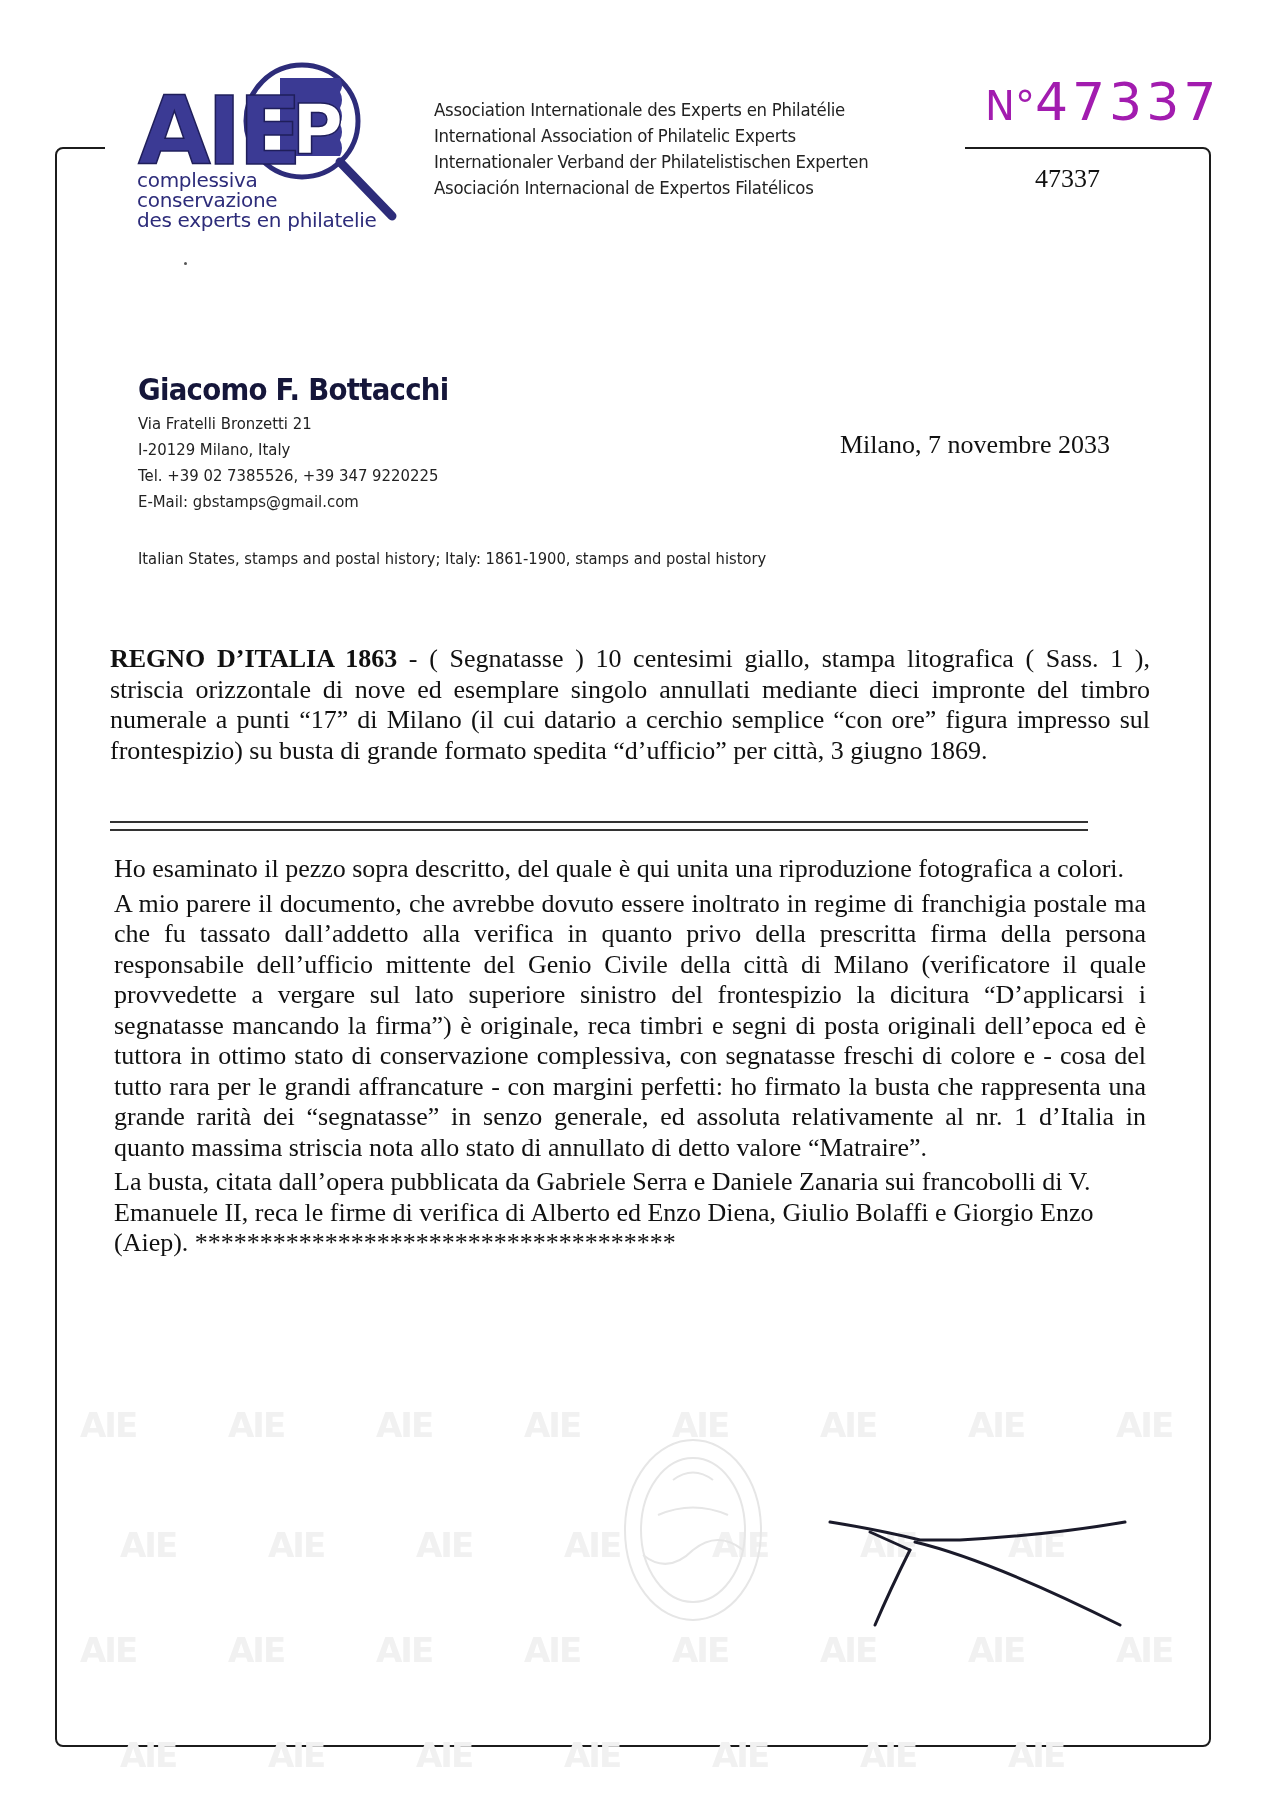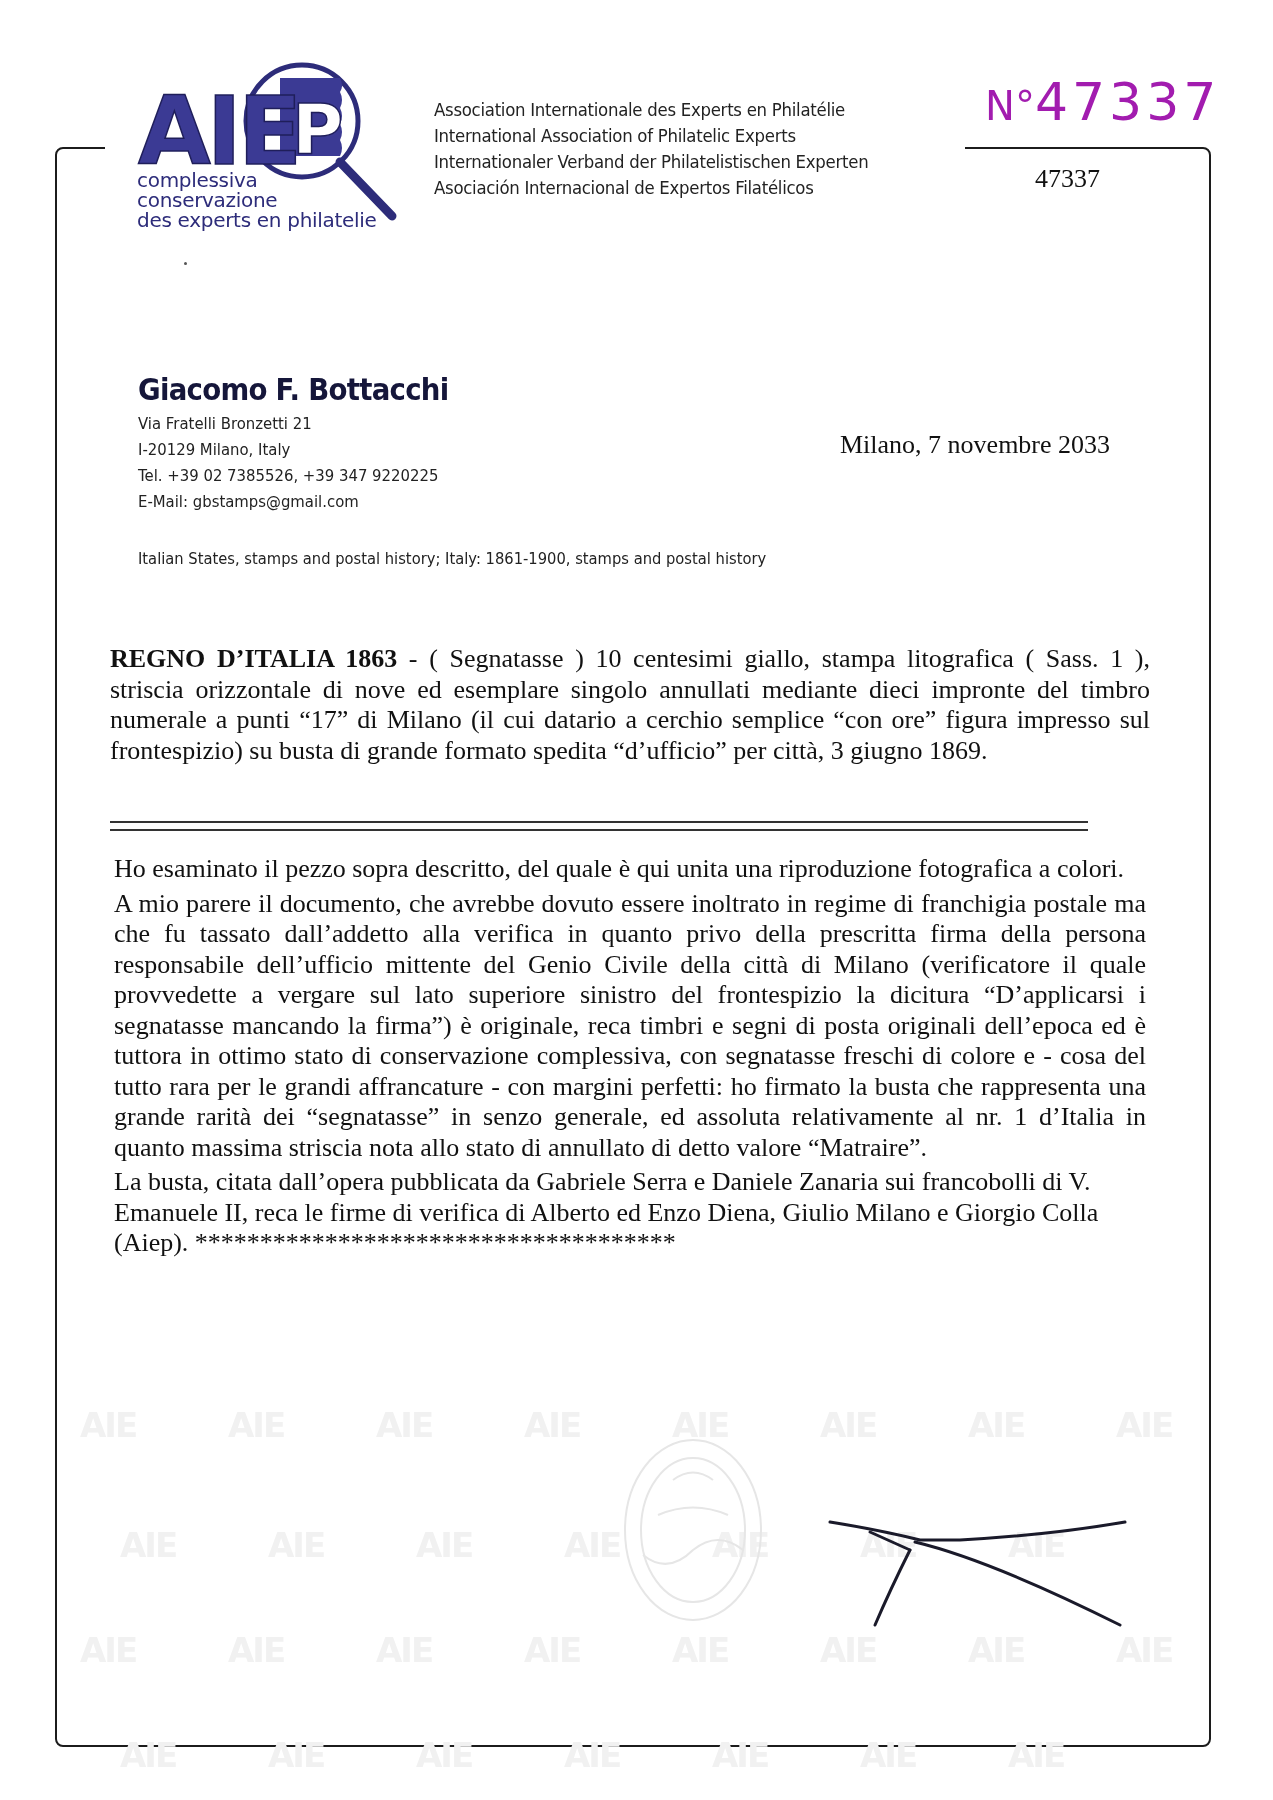--- a/index.html
+++ b/index.html
@@ -181,21 +181,21 @@
 
 <div class="body-text desc">
   <b>REGNO D’ITALIA 1863</b><span> - ( Segnatasse ) 10 centesimi giallo, stampa litografica ( Sass. 1 ), striscia orizzontale di nove ed esemplare singolo annullati mediante dieci impronte del timbro numerale a punti “17” di Milano (il cui datario a cerchio semplice “con ore” figura impresso sul frontespizio) su busta di grande formato spedita “d’ufficio” per città, 3 giugno 1869.</span>
 </div>
 
 <div class="separator"></div>
 
 <div class="body-text opinion">
   <p>Ho esaminato il pezzo sopra descritto, del quale è qui unita una riproduzione fotografica a colori.</p>
   <p>A mio parere il documento, che avrebbe dovuto essere inoltrato in regime di franchigia postale ma che fu tassato dall’addetto alla verifica in quanto privo della prescritta firma della persona responsabile dell’ufficio mittente del Genio Civile della città di Milano (verificatore il quale provvedette a vergare sul lato superiore sinistro del frontespizio la dicitura “D’applicarsi i segnatasse mancando la firma”) è originale, reca timbri e segni di posta originali dell’epoca ed è tuttora in ottimo stato di conservazione complessiva, con segnatasse freschi di colore e - cosa del tutto rara per le grandi affrancature - con margini perfetti: ho firmato la busta che rappresenta una grande rarità dei “segnatasse” in senzo generale, ed assoluta relativamente al nr. 1 d’Italia in quanto massima striscia nota allo stato di annullato di detto valore “Matraire”.</p>
-  <p class="last-line">La busta, citata dall’opera pubblicata da Gabriele Serra e Daniele Zanaria sui francobolli di V. Emanuele II, reca le firme di verifica di Alberto ed Enzo Diena, Giulio Milano e Giorgio Colla (Aiep). *************************************</p>
+  <p class="last-line">La busta, citata dall’opera pubblicata da Gabriele Serra e Daniele Zanaria sui francobolli di V. Emanuele II, reca le firme di verifica di Alberto ed Enzo Diena, Giulio Bolaffi e Giorgio Enzo (Aiep). *************************************</p>
 </div>
 
 <svg class="signature" viewBox="0 0 360 160">
   <g fill="none" stroke="#1a1a2a" stroke-width="3" stroke-linecap="round">
     <path d="M40 22 Q90 30 130 40 L170 40 Q260 35 335 22"></path>
     <path d="M80 32 L120 50"></path>
     <path d="M120 50 Q100 90 85 125"></path>
     <path d="M125 42 Q200 60 330 125"></path>
   </g>
 </svg>

